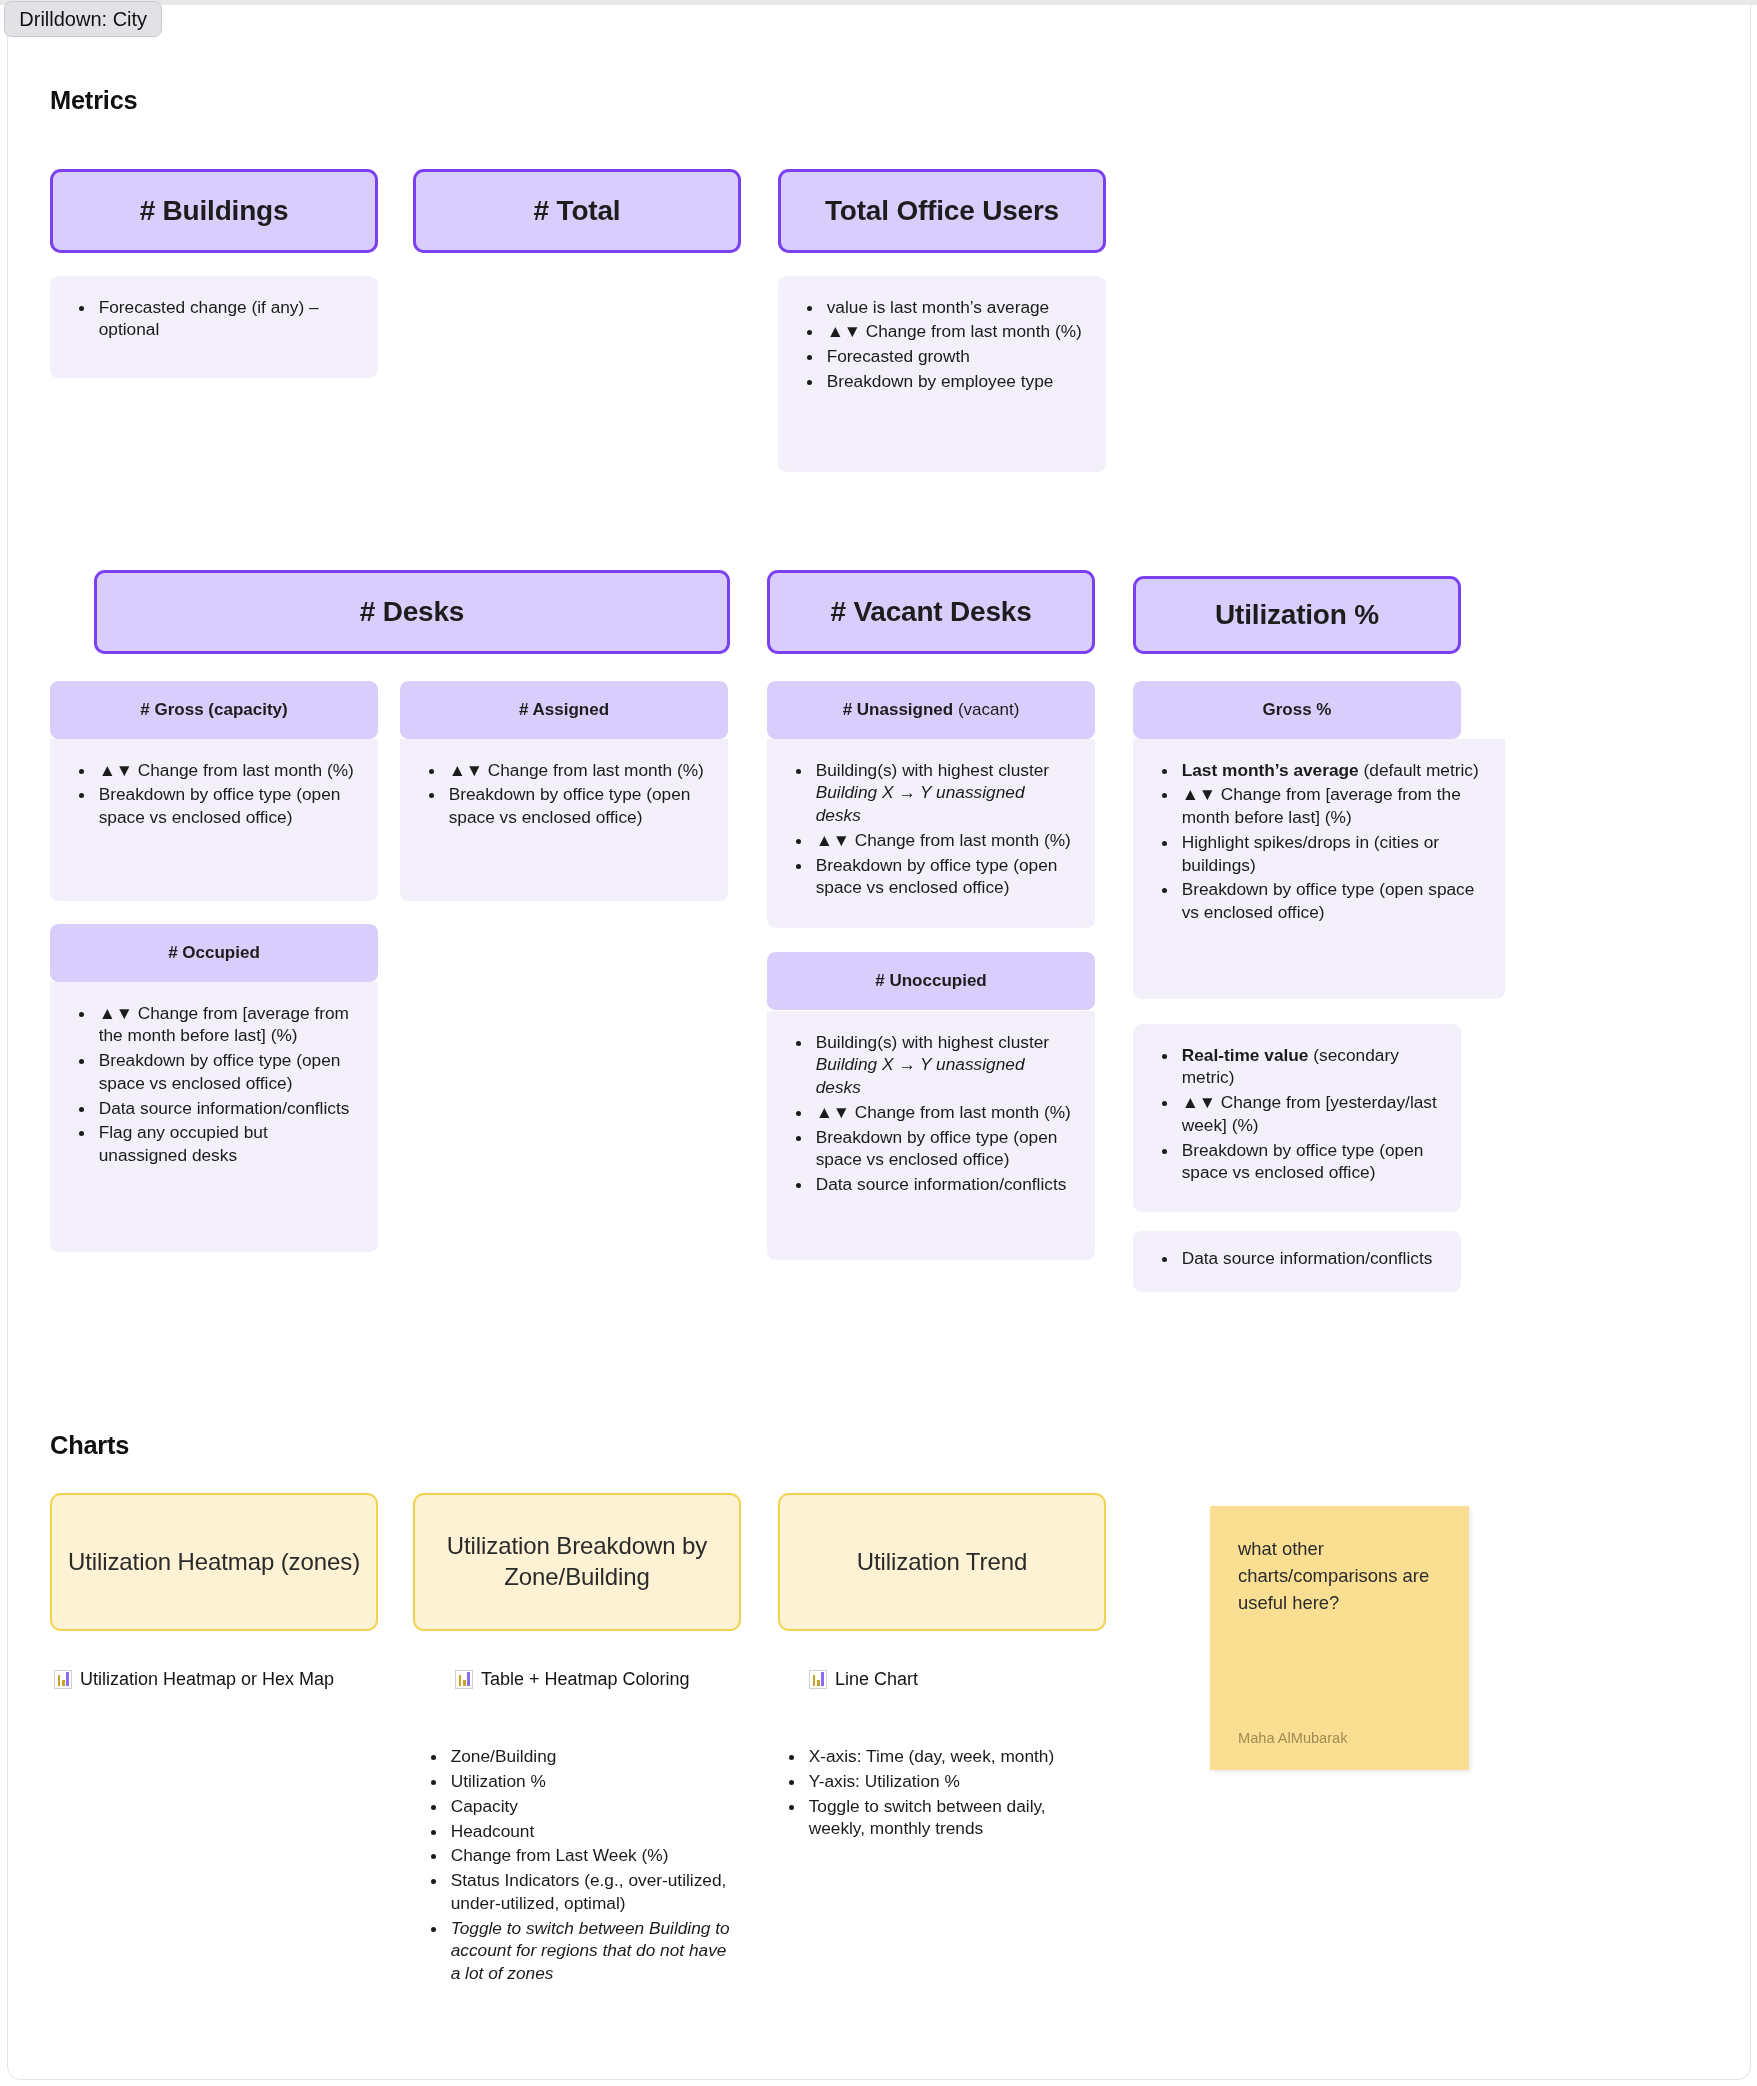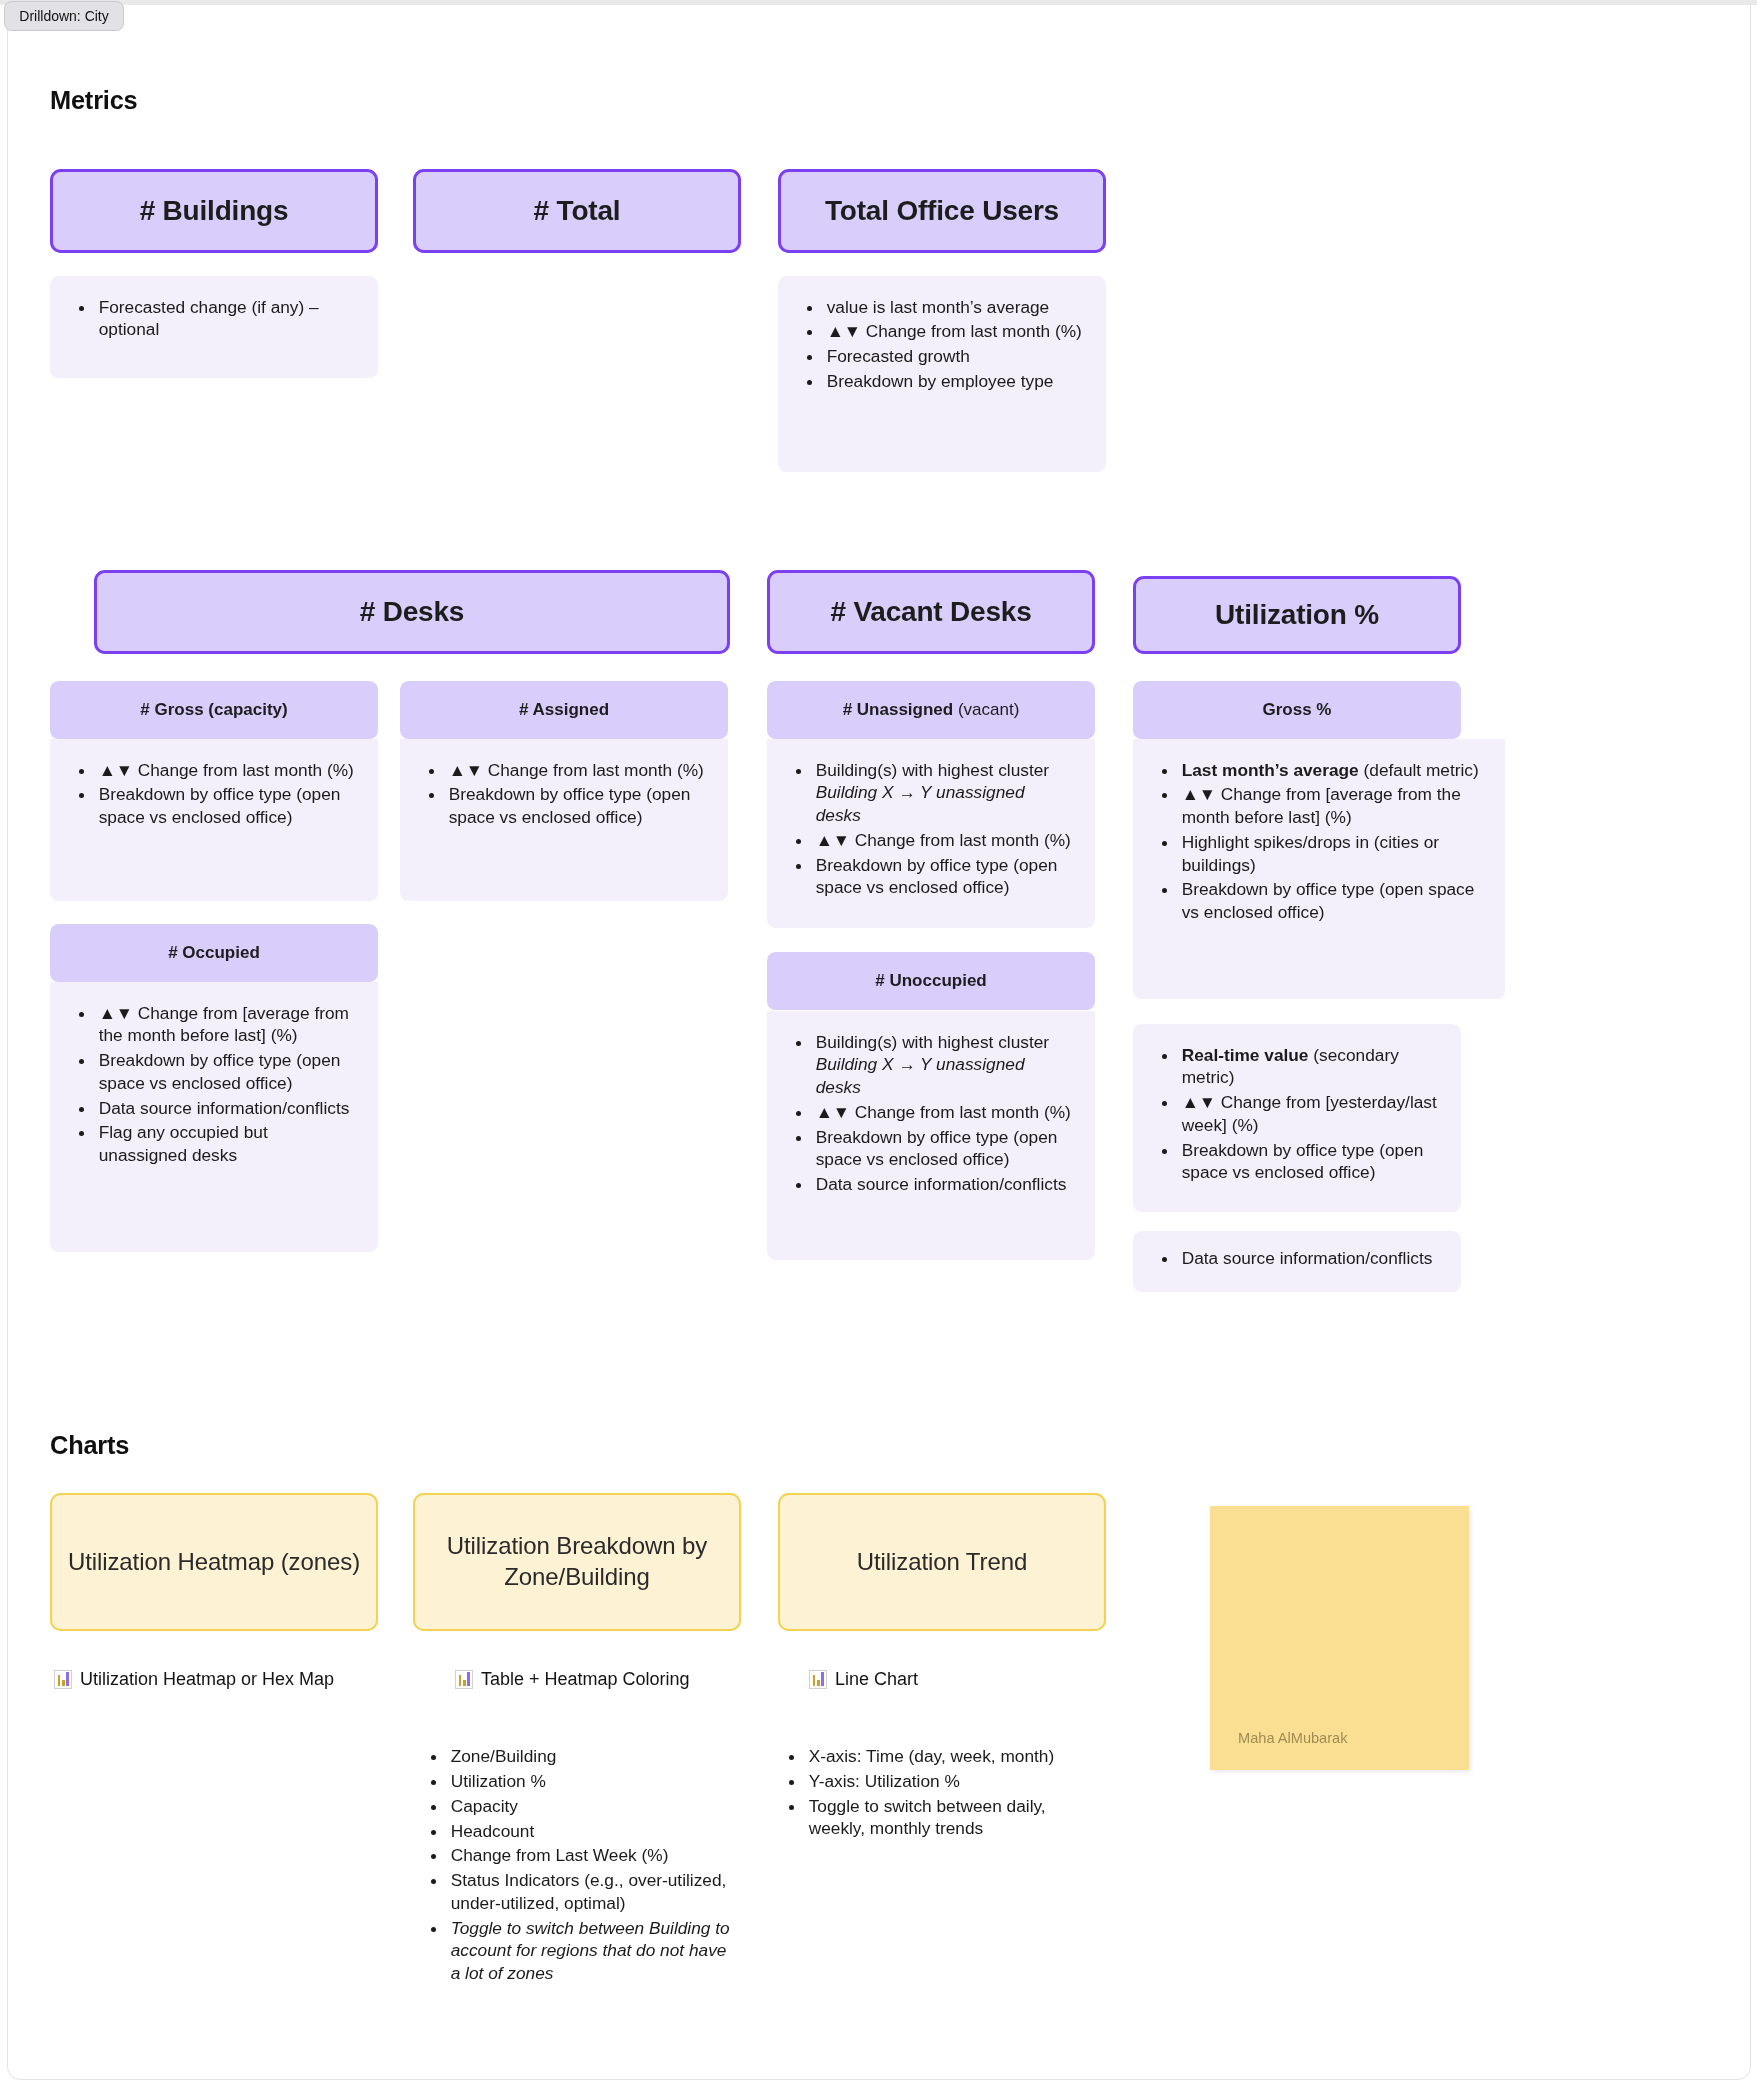--- a/index.html
+++ b/index.html
@@ -35,21 +35,21 @@
   }
 
   
   #drilldown-chip {
     position: absolute;
     left: 4.3px; top: 1.1px;
     padding: 6.5px 14px 7.6px 14px;
     background: #e2e2e6;
     border: 1.1px solid #c9c9cf;
     border-radius: 7.6px;
-    font-size: 14px;
+    font-size: 20px;
     line-height: 1;
     color: #111;
     white-space: nowrap;
     z-index: 40;
   }
 
   
   .section-title {
     position: absolute;
     font-size: 25.4px;
@@ -387,15 +387,16 @@
 </div>
 <div class="chart-list" style="left:785px; top:1745px; width:303px;">
   <ul>
     <li>X-axis: Time (day, week, month)</li>
     <li>Y-axis: Utilization %</li>
     <li>Toggle to switch between daily, weekly, monthly trends</li>
   </ul>
 </div>
 
 <div id="sticky-note">
+  <div id="sticky-note-text">what other charts/comparisons are useful here?</div>
   <div id="sticky-note-author">Maha AlMubarak</div>
 </div>
 
 
 </body></html>

